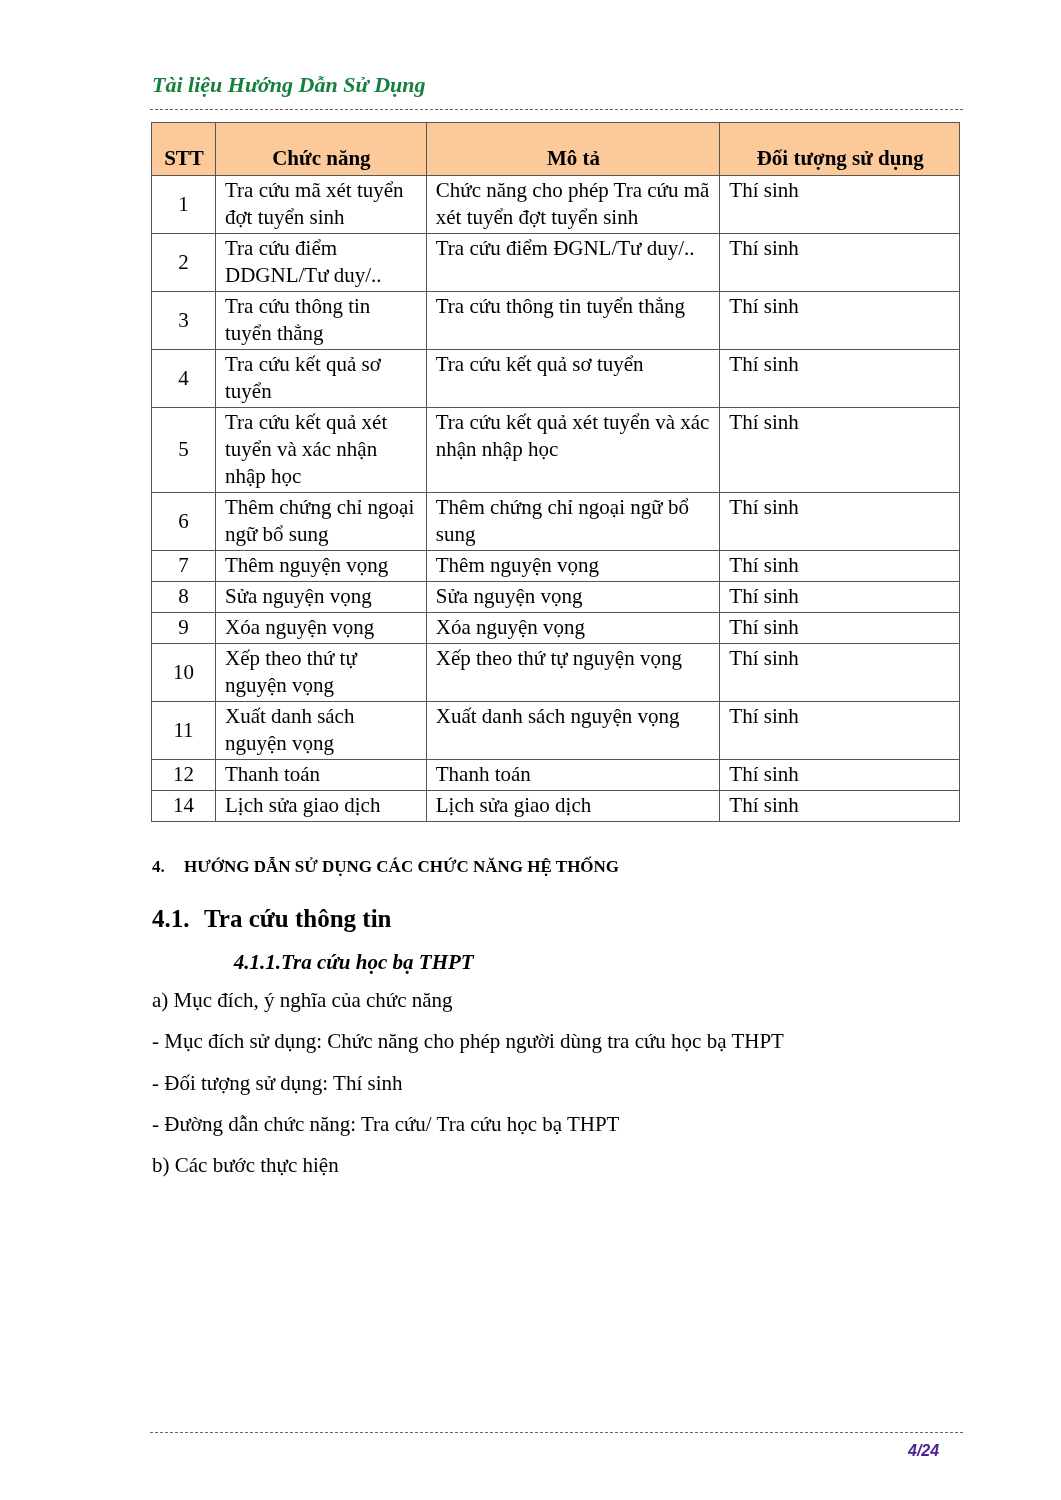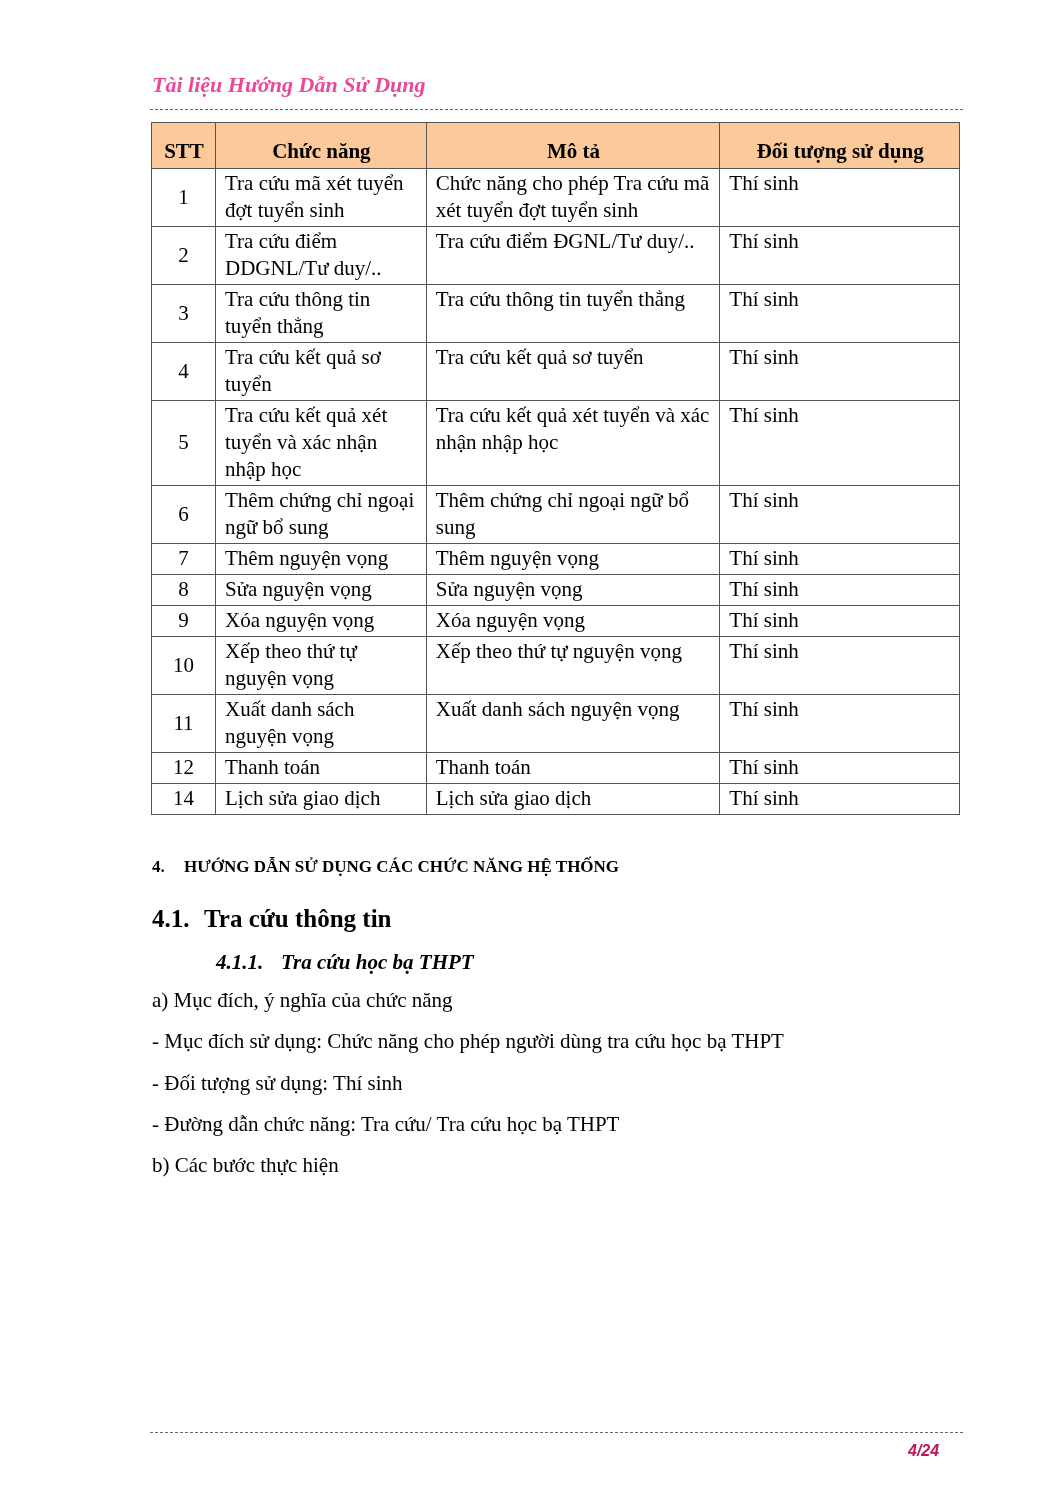--- a/index.html
+++ b/index.html
@@ -1,37 +1,37 @@
 <!DOCTYPE html>
 <html><head>
 <meta charset="utf-8">
 <style>
   html, body { margin: 0; padding: 0; background: #ffffff; }
   body { width: 1061px; height: 1500px; position: relative; overflow: hidden;
          font-family: "Liberation Serif", serif; color: #000; }
   .header-title { position: absolute; left: 152px; top: 72px; font-size: 22px;
-         font-weight: bold; font-style: italic; color: #ec4899; }
+         font-weight: bold; font-style: italic; color: #15803d; }
   .dotted-rule { position: absolute; left: 150px; width: 813px; height: 0;
          border-top: 1px dashed #666; }
   table.func-table { position: absolute; left: 151px; top: 122px; width: 809px;
          border-collapse: collapse; font-size: 21px; line-height: 27px; }
   table.func-table th, table.func-table td { border: 1px solid #555; vertical-align: top;
          padding: 1px 8px 2px 9px; }
   table.func-table th { background: #fcc99a; font-weight: bold; text-align: center;
-         height: 30px; padding-top: 13px; vertical-align: middle; margin-left: 28px; }
+         height: 30px; padding-top: 20px; vertical-align: middle; margin-left: 28px; }
   table.func-table td.stt { text-align: center; vertical-align: middle; padding-left: 2px; padding-right: 2px; }
   col.c1 { width: 64px; } col.c2 { width: 211px; } col.c3 { width: 294px; } col.c4 { width: 240px; }
   .h1 { position: absolute; left: 152px; top: 857px; font-size: 17px; font-weight: bold; }
   .h2 { position: absolute; left: 152px; top: 905px; font-size: 25px; font-weight: bold; }
   .h3 { position: absolute; left: 216px; top: 950px; font-size: 21px; font-weight: bold; font-style: italic; }
   .num { display: inline-block; }
-  .h1 .num { width: 32px; } .h2 .num { width: 52px; } .h3 .num { width: 65px; }
+  .h1 .num { width: 32px; } .h2 .num { width: 52px; } .h3 .num { width: 65px; text-align: right; }
   .para { position: absolute; left: 152px; font-size: 21px; }
   .page-num { position: absolute; left: 908px; top: 1442px; font-family: "Liberation Sans", sans-serif;
-         font-size: 16px; font-weight: bold; font-style: italic; color: #be185d; }
+         font-size: 16px; font-weight: bold; font-style: italic; color: #4c1d95; }
 </style>
 </head>
 <body>
 
 <div class="header-title">Tài liệu Hướng Dẫn Sử Dụng</div>
 <div class="dotted-rule" style="top:109px;"></div>
 
 <table class="func-table">
   <colgroup>
       <col class="c1">

